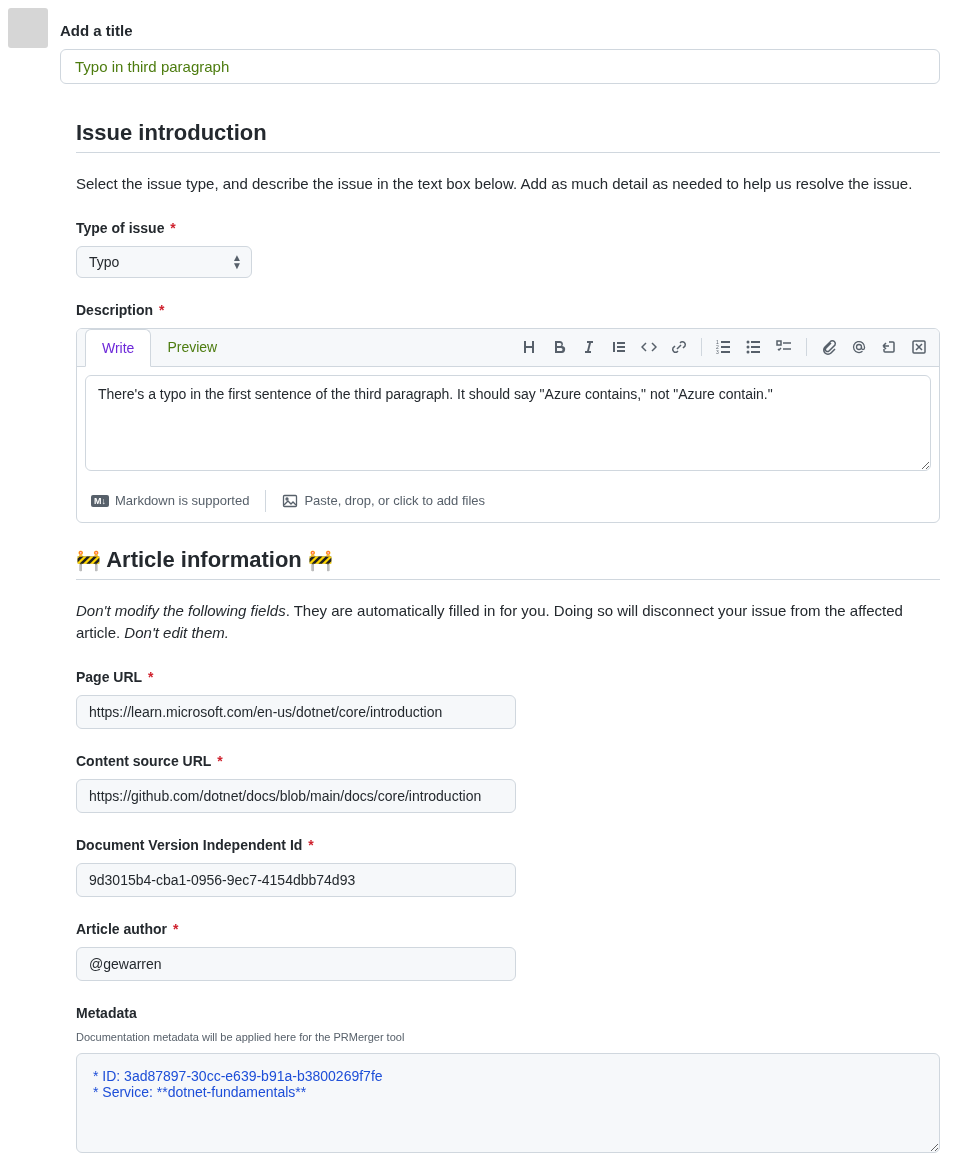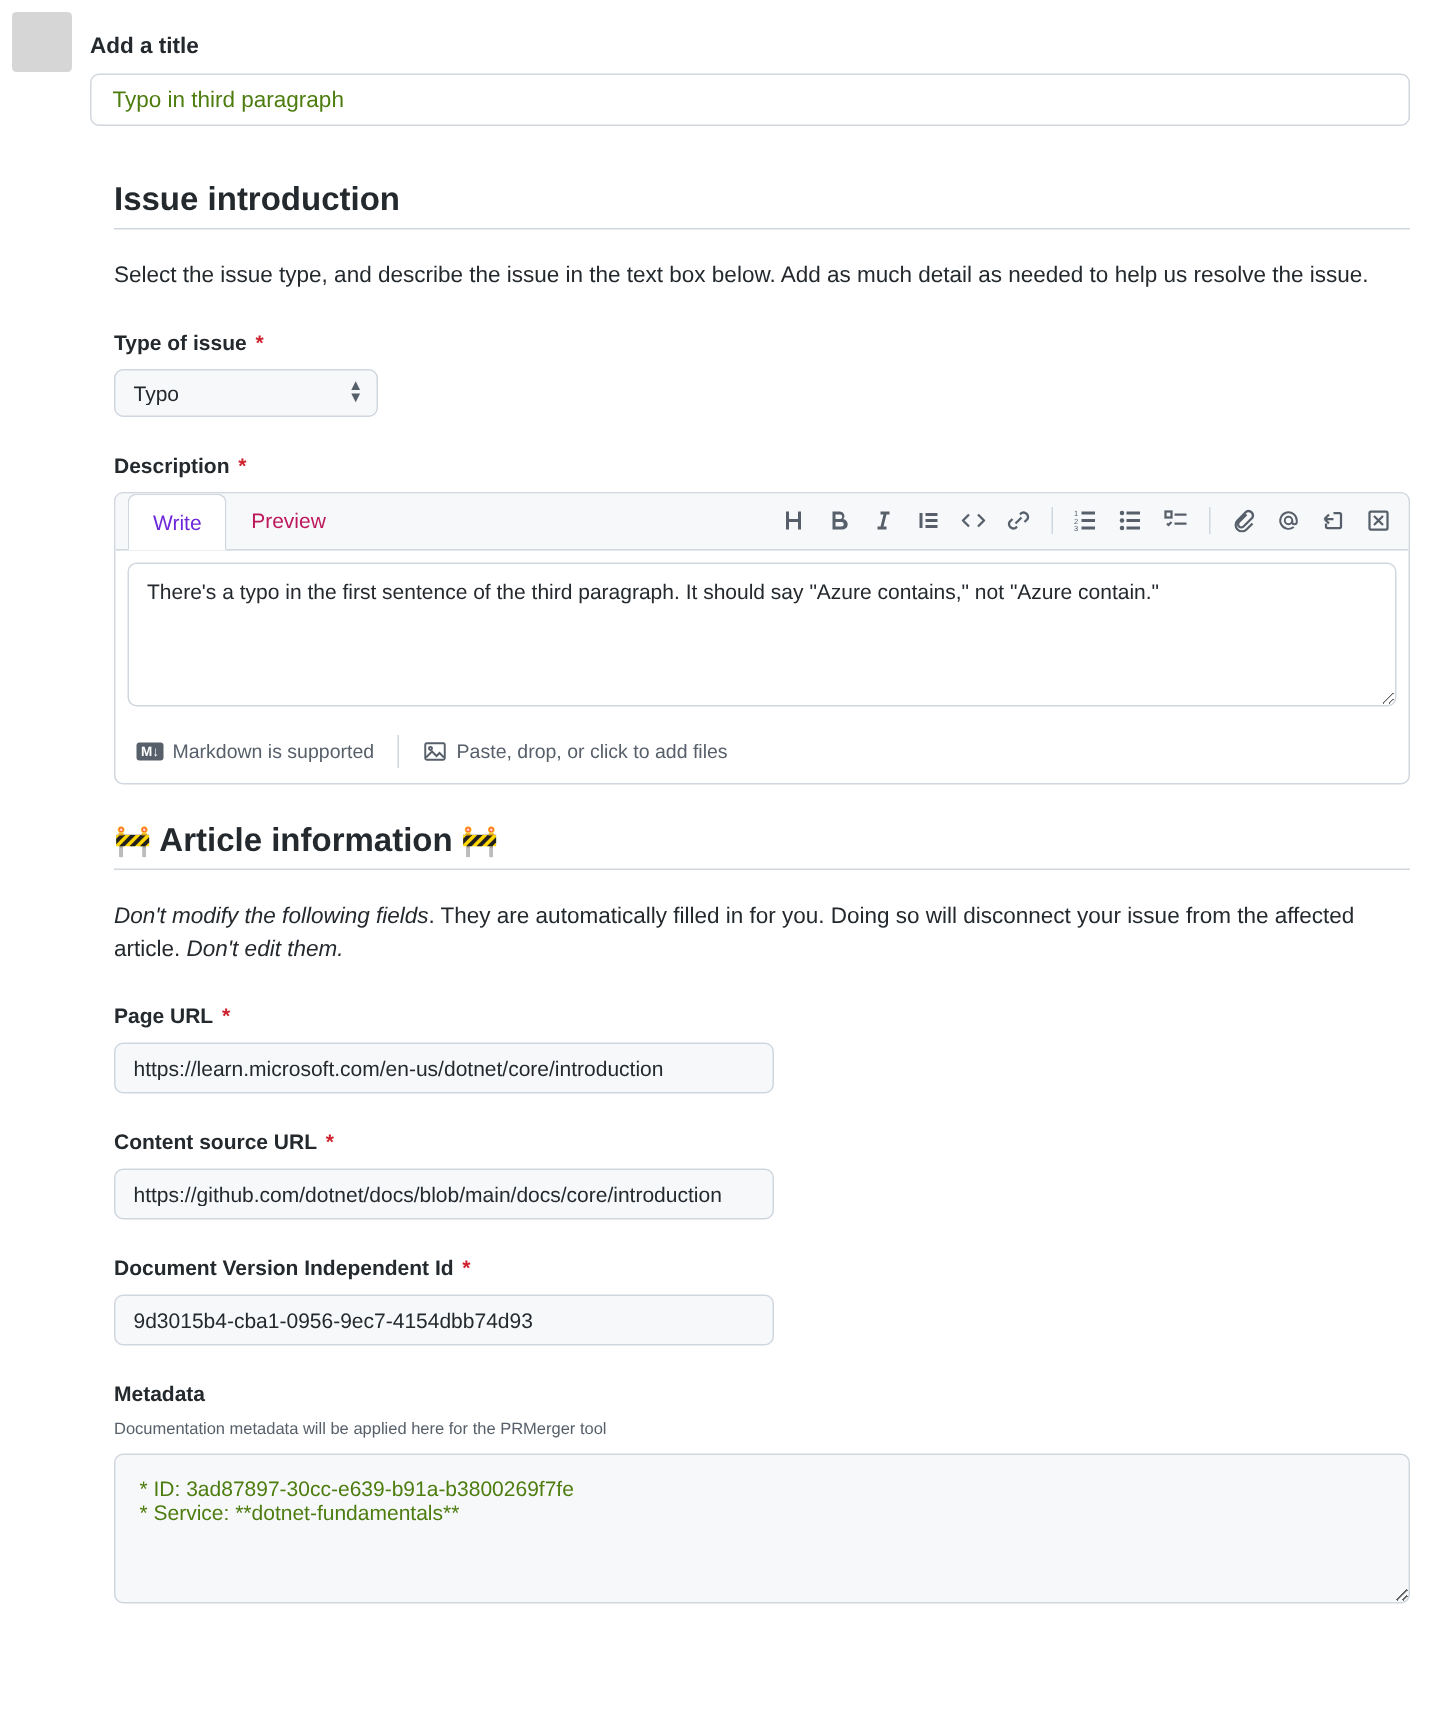--- a/index.html
+++ b/index.html
@@ -90,21 +90,21 @@
   display: flex; align-items: center;
   background: #f6f8fa;
   border-bottom: 1px solid #d0d7de;
   padding-left: 8px;
 }
 .editor-tab {
   padding: 10px 16px;
   font-size: 14px;
   background: transparent;
   border: none;
-  color: #be185d;
+  color: #4d7c0f;
   cursor: pointer;
 }
 .editor-tab.active {
   background: #fff;
   border: 1px solid #d0d7de;
   border-bottom-color: #fff;
   border-top-left-radius: 6px;
   border-top-right-radius: 6px;
   margin-bottom: -1px;
   color: #6d28d9;
@@ -143,21 +143,21 @@
 }
 .help-text { font-size: 11px; color: #57606a; margin-top: 4px; margin-bottom: 10px; }
 .metadata-box {
   width: 100%;
   min-height: 100px;
   padding: 14px 16px;
   border: 1px solid #d0d7de;
   border-radius: 6px;
   background: #f6f8fa;
   font-size: 14px;
-  color: #4d7c0f;
+  color: #1d4ed8;
   resize: vertical;
   font-family: inherit;
 }
 .italic { font-style: italic; }
 </style>
 </head>
 <body>
 
 <div class="container">
   <div class="avatar"></div>
@@ -318,20 +318,24 @@
       <div class="field-group">
         <div class="field-label"><span>Content source URL</span><span class="req"> *</span></div>
         <input class="short-input" type="text" value="https://github.com/dotnet/docs/blob/main/docs/core/introduction" style="">
       </div>
 
       <div class="field-group">
         <div class="field-label"><span>Document Version Independent Id</span><span class="req"> *</span></div>
         <input class="short-input" type="text" value="9d3015b4-cba1-0956-9ec7-4154dbb74d93" style="">
       </div>
 
+      <div class="field-group">
+        <div class="field-label"><span>Article author</span><span class="req"> *</span></div>
+        <input class="short-input" type="text" value="@gewarren" style="">
+      </div>
 
       <div class="field-group">
         <div class="field-label">Metadata</div>
         <div class="help-text">Documentation metadata will be applied here for the PRMerger tool</div>
         <textarea class="metadata-box" style="">* ID: 3ad87897-30cc-e639-b91a-b3800269f7fe
 * Service: **dotnet-fundamentals**</textarea>
       </div>
 
     </div>
   </div>

